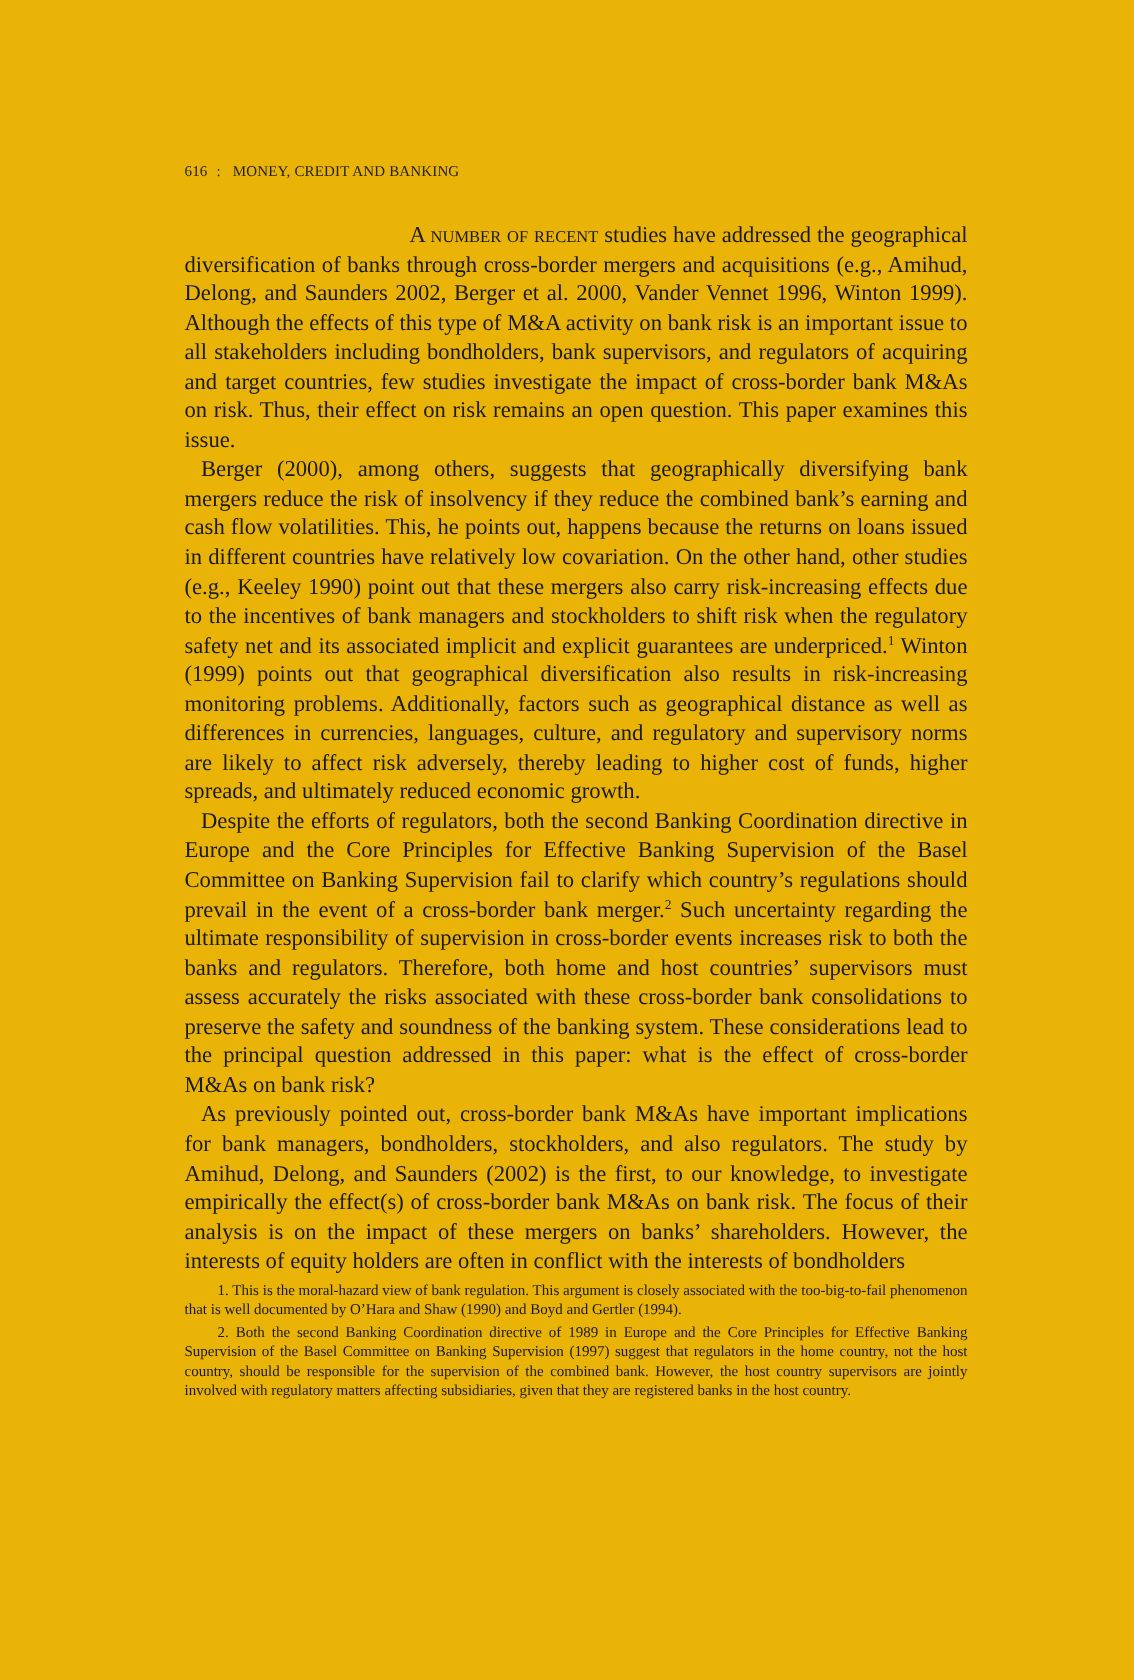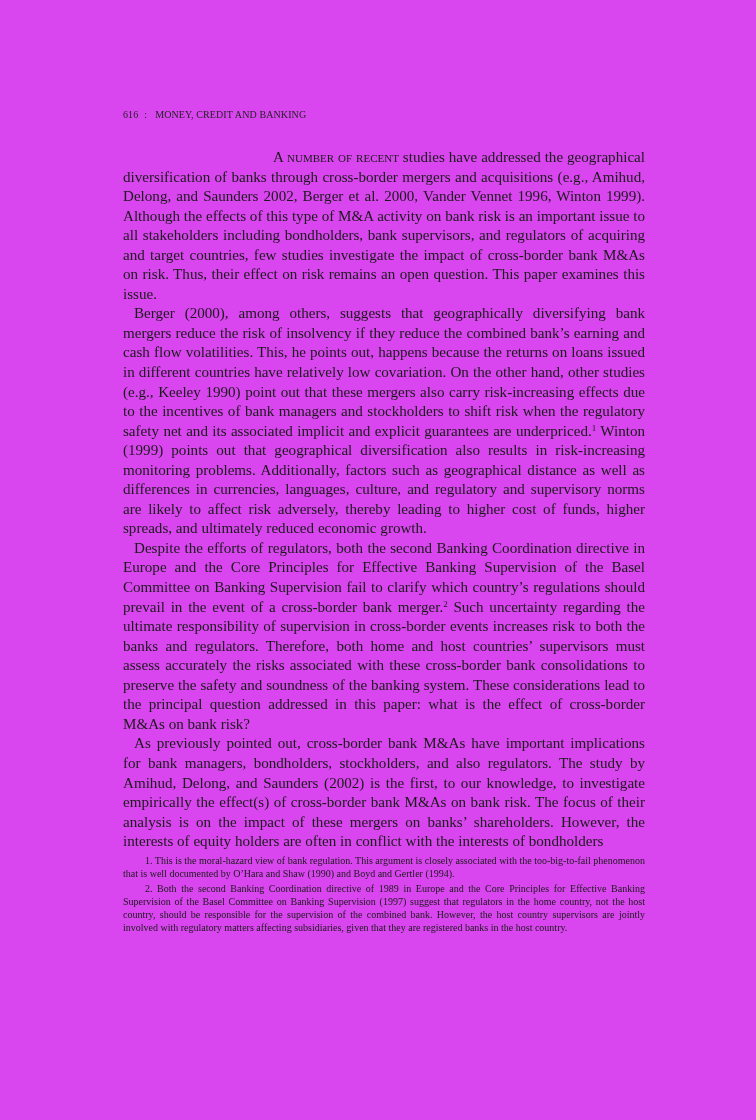--- a/index.html
+++ b/index.html
@@ -1,17 +1,17 @@
 <!DOCTYPE html>
 <html><head>
 <meta charset="utf-8">
 <style>
   html, body { margin: 0; padding: 0; background: #ffffff; }
   body { width: 756px; height: 1120px; position: relative; overflow: hidden; }
-  .page { position: absolute; left: 0; top: 0; width: 756px; height: 1120px; background: #d946ef; color: #1a1a1a; font-family: "Liberation Serif", serif; }
+  .page { position: absolute; left: 0; top: 0; width: 756px; height: 1120px; background: #eab308; color: #1a1a1a; font-family: "Liberation Serif", serif; }
   .running-head { position: absolute; left: 123px; top: 109px; font-size: 10px; letter-spacing: 0.1px; color: #222; white-space: nowrap; }
   .running-head .sep { margin: 0 8px 0 6px; }
   .body { position: absolute; left: 123px; top: 148px; width: 522px; font-size: 15.1px; line-height: 19.55px; text-align: justify; }
   .body p { margin: 0; text-indent: 11px; }
   .body p.first { text-indent: 150px; }
   .sc { font-variant: small-caps; }
   sup { font-size: 9px; line-height: 0; vertical-align: 5px; }
   .footnotes { position: absolute; left: 123px; top: 855px; width: 522px; font-size: 10px; line-height: 12.7px; text-align: justify; }
   .footnotes p { margin: 0 0 3px 0; text-indent: 22px; }
 </style>

